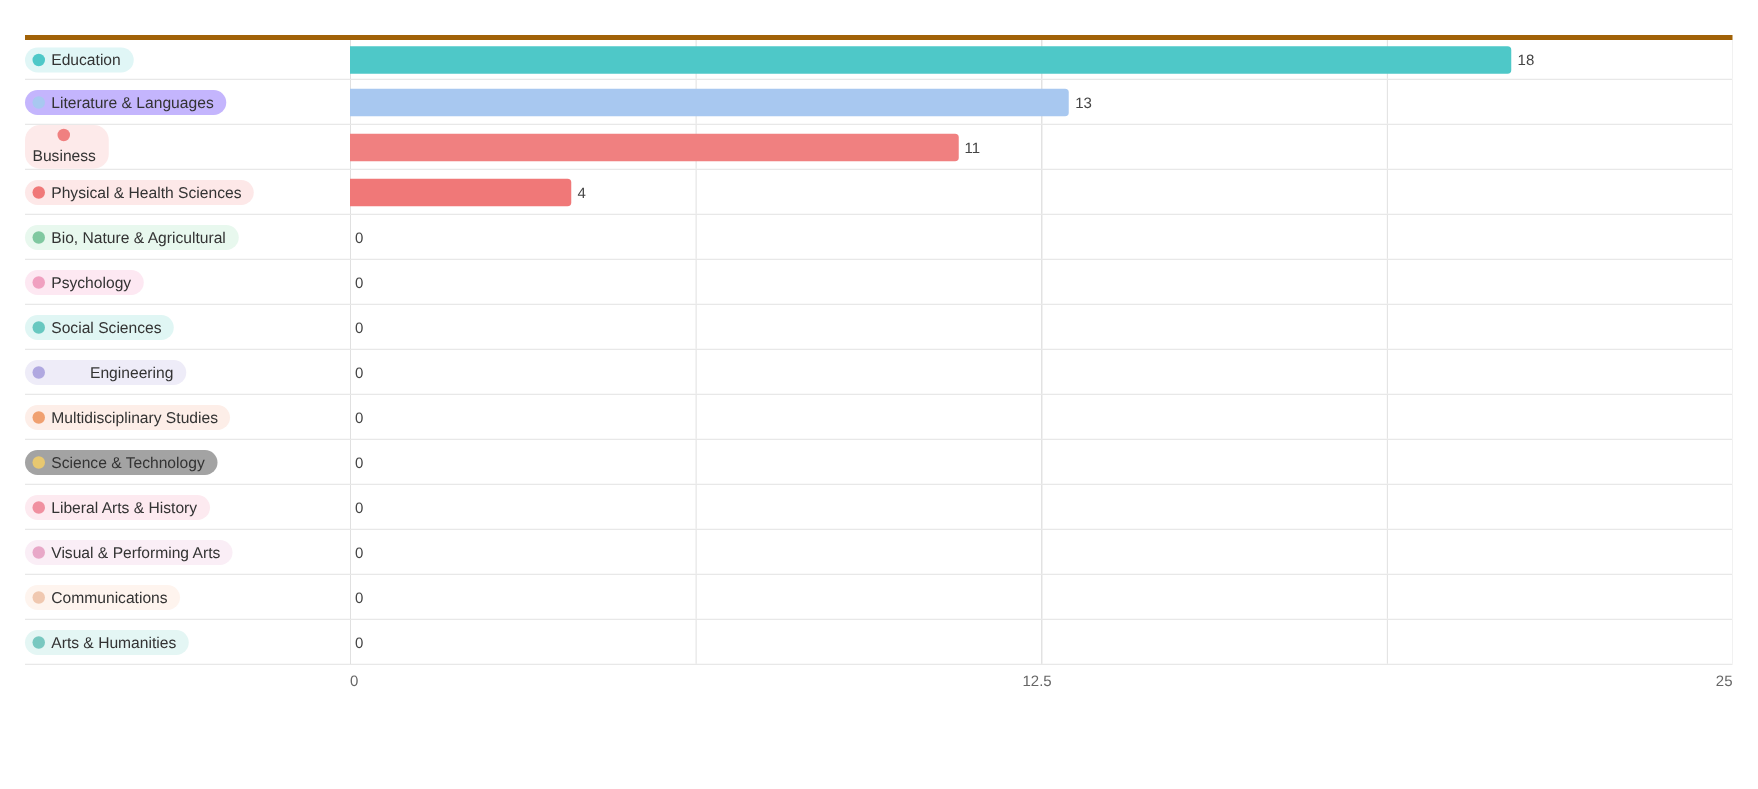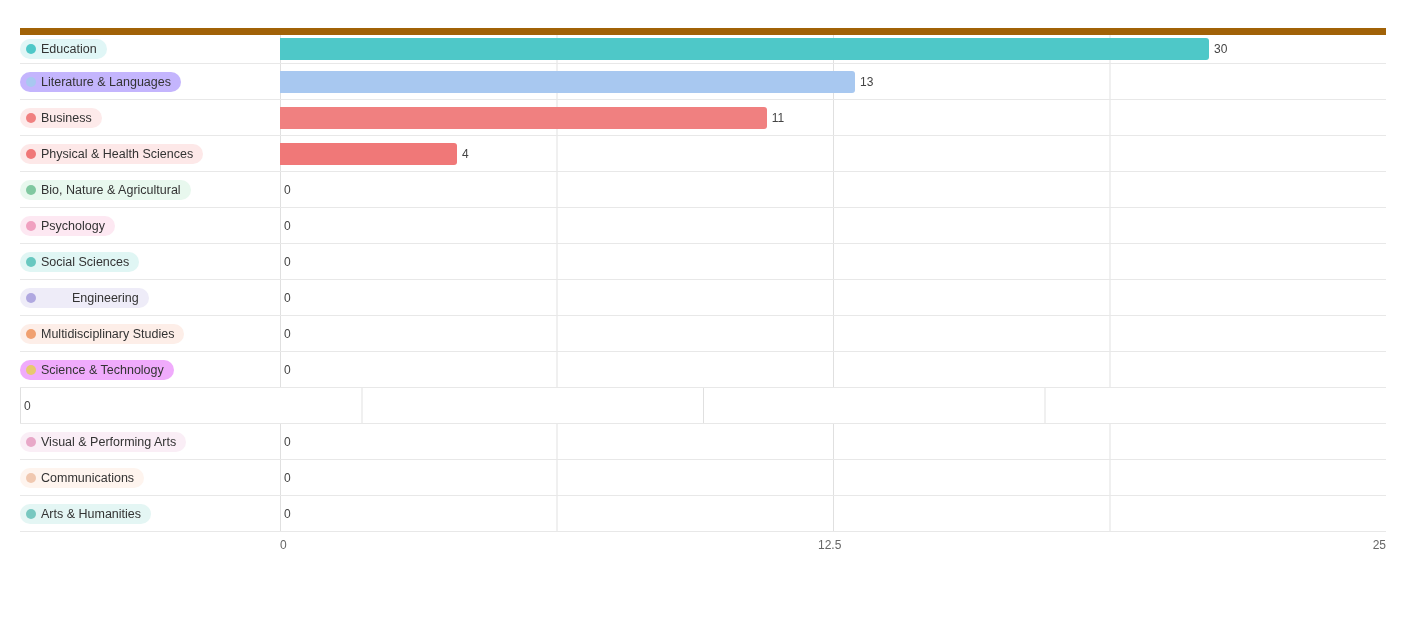--- a/index.html
+++ b/index.html
@@ -35,21 +35,21 @@
       width: 100%;
     }
     .bar-row {
       display: flex;
       align-items: center;
       height: 36px;
       border-bottom: 1px solid #e8e8e8;
       position: relative;
     }
     .bar-row:first-child {
-      border-top: 7px solid #a16207;
+      border-top: 4px solid #a16207;
     }
     .label-container {
       width: 260px;
       flex-shrink: 0;
       display: flex;
       align-items: center;
       height: 100%;
       padding-right: 4px;
     }
     .label-pill {
@@ -121,38 +121,38 @@
   <div class="chart-area" id="chart-area">
       <div class="bar-row">
         <div class="label-container">
           <div class="label-pill" style="background-color: rgb(224, 246, 246);">
             <div class="pill-dot" style="background-color: rgb(78, 200, 200);"></div>
             <span>Education</span>
           </div>
         </div>
         <div class="bar-section" style="position: relative;">
           <div class="bar" style="background-color: rgb(78, 200, 200); width: 84%;"></div>
-          <span style="position: absolute; left: 84%; margin-left: 5px; top: 50%; transform: translateY(-50%); font-size: 12px; color: rgb(68, 68, 68); z-index: 2;">30</span>
+          <span style="position: absolute; left: 84%; margin-left: 5px; top: 50%; transform: translateY(-50%); font-size: 12px; color: rgb(68, 68, 68); z-index: 2;">18</span>
         </div>
       </div>
       <div class="bar-row">
         <div class="label-container">
           <div class="label-pill" style="background-color: #c4b5fd;">
             <div class="pill-dot" style="background-color: rgb(168, 200, 240);"></div>
             <span>Literature &amp; Languages</span>
           </div>
         </div>
         <div class="bar-section" style="position: relative;">
           <div class="bar" style="background-color: rgb(168, 200, 240); width: 52%;"></div>
           <span style="position: absolute; left: 52%; margin-left: 5px; top: 50%; transform: translateY(-50%); font-size: 12px; color: rgb(68, 68, 68); z-index: 2;">13</span>
         </div>
       </div>
       <div class="bar-row">
         <div class="label-container">
-          <div class="label-pill" style="background-color: rgb(253, 234, 234);">
+          <div class="label-pill" style="background-color: rgb(253, 234, 234); flex-direction: column;">
             <div class="pill-dot" style="background-color: rgb(240, 128, 128);"></div>
             <span>Business</span>
           </div>
         </div>
         <div class="bar-section" style="position: relative;">
           <div class="bar" style="background-color: rgb(240, 128, 128); width: 44%;"></div>
           <span style="position: absolute; left: 44%; margin-left: 5px; top: 50%; transform: translateY(-50%); font-size: 12px; color: rgb(68, 68, 68); z-index: 2;">11</span>
         </div>
       </div>
       <div class="bar-row">
@@ -222,31 +222,37 @@
             <span>Multidisciplinary Studies</span>
           </div>
         </div>
         <div class="bar-section" style="position: relative;">
           <div class="bar" style="background-color: rgb(240, 160, 112); width: 0%;"></div>
           <span style="position: absolute; left: 4px; top: 50%; transform: translateY(-50%); font-size: 12px; color: rgb(68, 68, 68);">0</span>
         </div>
       </div>
       <div class="bar-row">
         <div class="label-container">
-          <div class="label-pill" style="background-color: #f0abfc;">
+          <div class="label-pill" style="background-color: #a3a3a3;">
             <div class="pill-dot" style="background-color: rgb(232, 200, 112);"></div>
             <span>Science &amp; Technology</span>
           </div>
         </div>
         <div class="bar-section" style="position: relative;">
           <div class="bar" style="background-color: rgb(232, 200, 112); width: 0%;"></div>
           <span style="position: absolute; left: 4px; top: 50%; transform: translateY(-50%); font-size: 12px; color: rgb(68, 68, 68);">0</span>
         </div>
       </div>
       <div class="bar-row">
+        <div class="label-container">
+          <div class="label-pill" style="background-color: rgb(253, 234, 240);">
+            <div class="pill-dot" style="background-color: rgb(240, 144, 160);"></div>
+            <span>Liberal Arts &amp; History</span>
+          </div>
+        </div>
         <div class="bar-section" style="position: relative;">
           <div class="bar" style="background-color: rgb(240, 144, 160); width: 0%;"></div>
           <span style="position: absolute; left: 4px; top: 50%; transform: translateY(-50%); font-size: 12px; color: rgb(68, 68, 68);">0</span>
         </div>
       </div>
       <div class="bar-row">
         <div class="label-container">
           <div class="label-pill" style="background-color: rgb(250, 238, 246); text-align: center;">
             <div class="pill-dot" style="background-color: rgb(232, 168, 200);"></div>
             <span>Visual &amp; Performing Arts</span>

